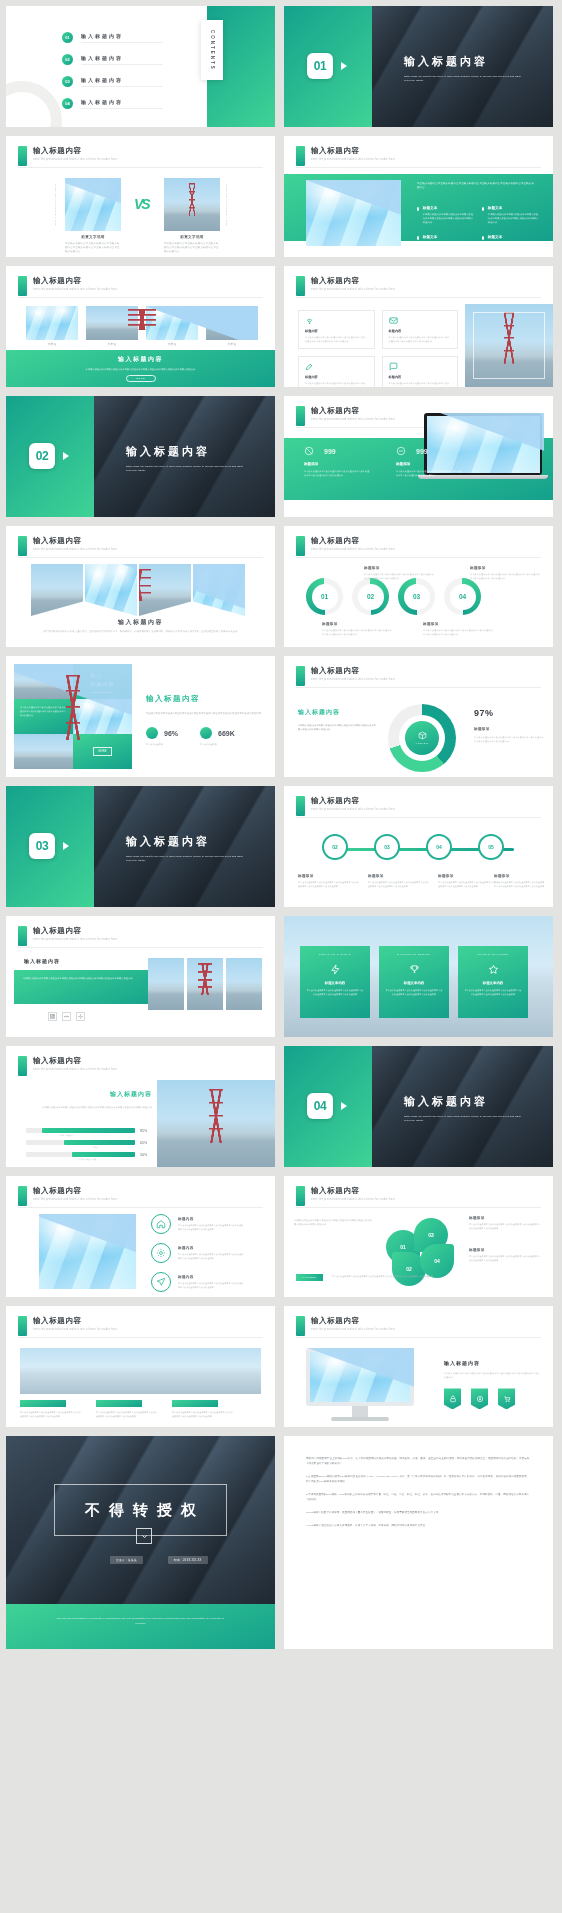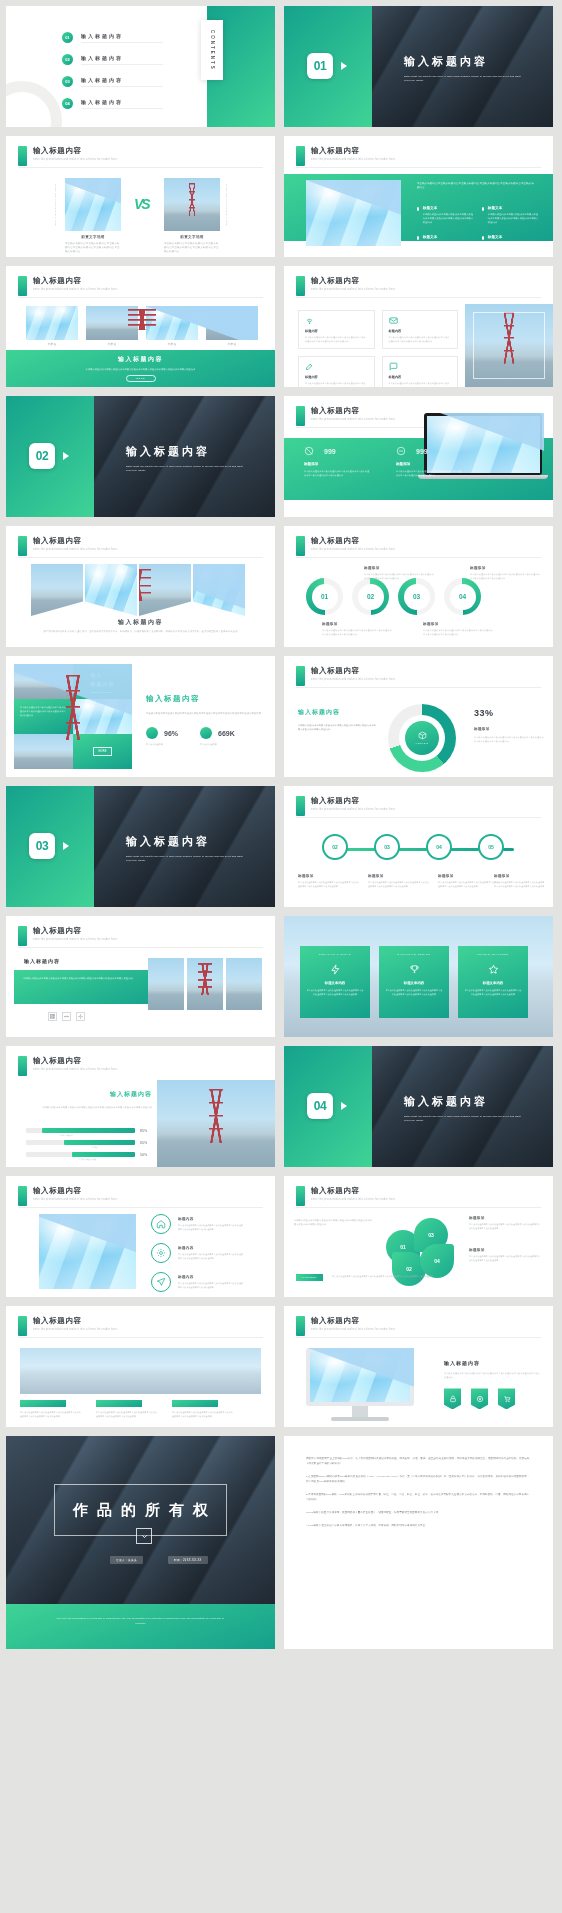--- a/index.html
+++ b/index.html
@@ -468,21 +468,21 @@
         <div style="position:absolute;inset:17px;border-radius:50%;display:flex;flex-direction:column;align-items:center;justify-content:center;" class="teal-rev">
           <svg width="9" height="9" viewBox="0 0 24 24" fill="none" stroke="#fff" stroke-width="1.8">
               <path d="M3 7l9-4 9 4v10l-9 4-9-4z"></path>
               <path d="M3 7l9 4 9-4M12 11v10"></path>
             </svg>
           <div style="font-size:2.4px;color:#fff;margin-top:2px;letter-spacing:.5px;">Analysis</div>
         </div>
       </div>
 
       <div style="position:absolute;left:190px;top:52px;width:70px;">
-        <div style="font-size:9px;color:#3b4146;font-weight:bold;letter-spacing:.5px;">33%</div>
+        <div style="font-size:9px;color:#3b4146;font-weight:bold;letter-spacing:.5px;">97%</div>
         <div class="cap" style="margin-top:9px;">标题添加</div>
         <div class="lorem" style="margin-top:4px;font-size:2.1px;">单击输入标题内容单击输入标题内容单击输入标题内容单击输入标题内容单击输入标题内容单击输入标题内容</div>
       </div>
     </div>
   </div>
 
   <div class="row">
 
     <div class="slide">
       <div class="photo ph-dark" style="position:absolute;inset:0;"></div>
@@ -815,21 +815,21 @@
       </div>
     </div>
   </div>
 
   <div class="row">
 
     <div class="slide" style="height:213px;">
       <div class="photo ph-dark" style="position:absolute;left:0;top:0;right:0;height:168px;"></div>
       <div style="position:absolute;left:0;top:0;right:0;height:168px;background:rgba(55,65,75,.28);"></div>
       <div style="position:absolute;left:48px;top:48px;right:48px;height:52px;border:1.3px solid rgba(255,255,255,.65);display:flex;align-items:center;justify-content:center;">
-        <div style="color:#fff;font-size:15px;font-weight:bold;letter-spacing:9px;text-indent:9px;">作品的所有权</div>
+        <div style="color:#fff;font-size:15px;font-weight:bold;letter-spacing:9px;text-indent:9px;">不得转授权</div>
       </div>
       <div style="position:absolute;left:130px;top:92px;width:16px;height:16px;border:1.3px solid rgba(255,255,255,.8);display:flex;align-items:center;justify-content:center;background:rgba(45,60,70,.25);">
         <svg width="9" height="9" viewBox="0 0 24 24" fill="none" stroke="#fff" stroke-width="2.4">
             <path d="M6 9l6 6 6-6"></path>
           </svg>
       </div>
       <div style="position:absolute;left:104px;top:120px;display:flex;gap:25px;">
         <div class="btn-sm">汇报人：某某某</div>
         <div class="btn-sm">时间：20XX.XX.XX</div>
       </div>

